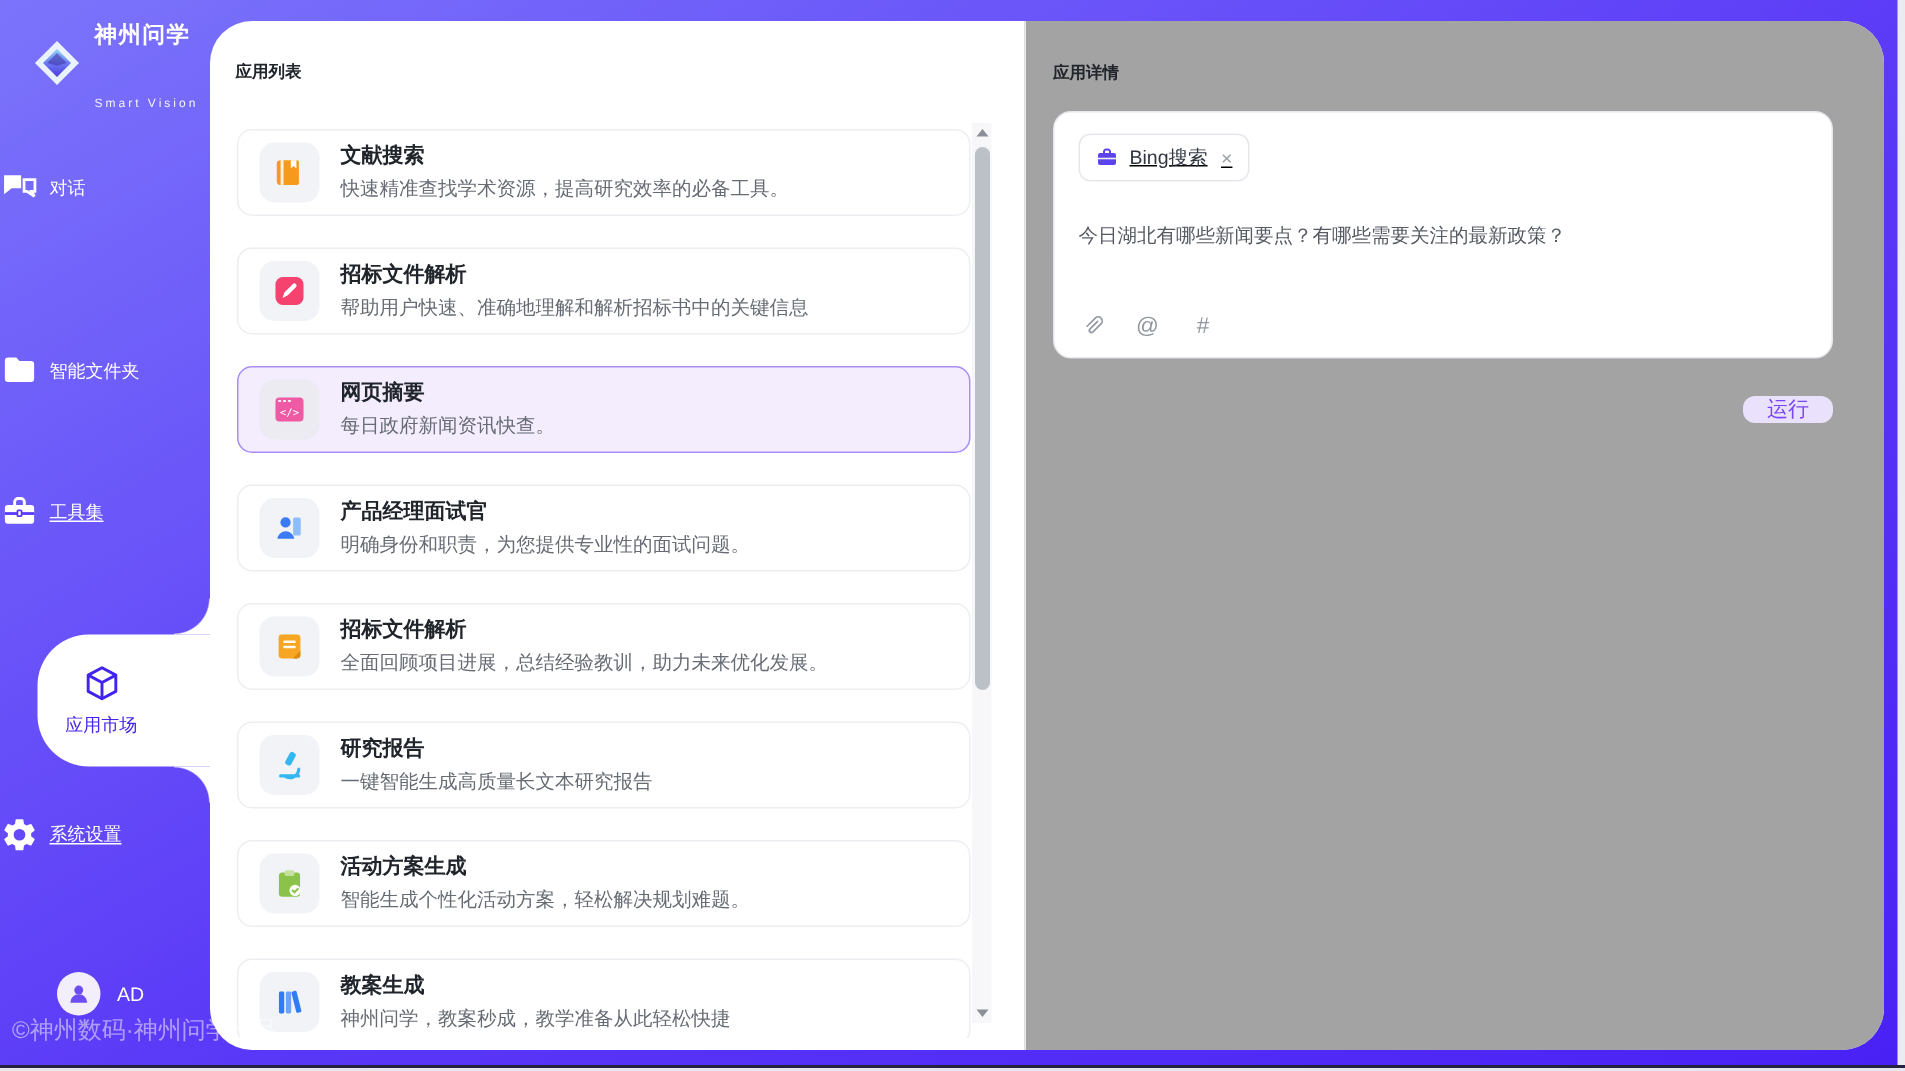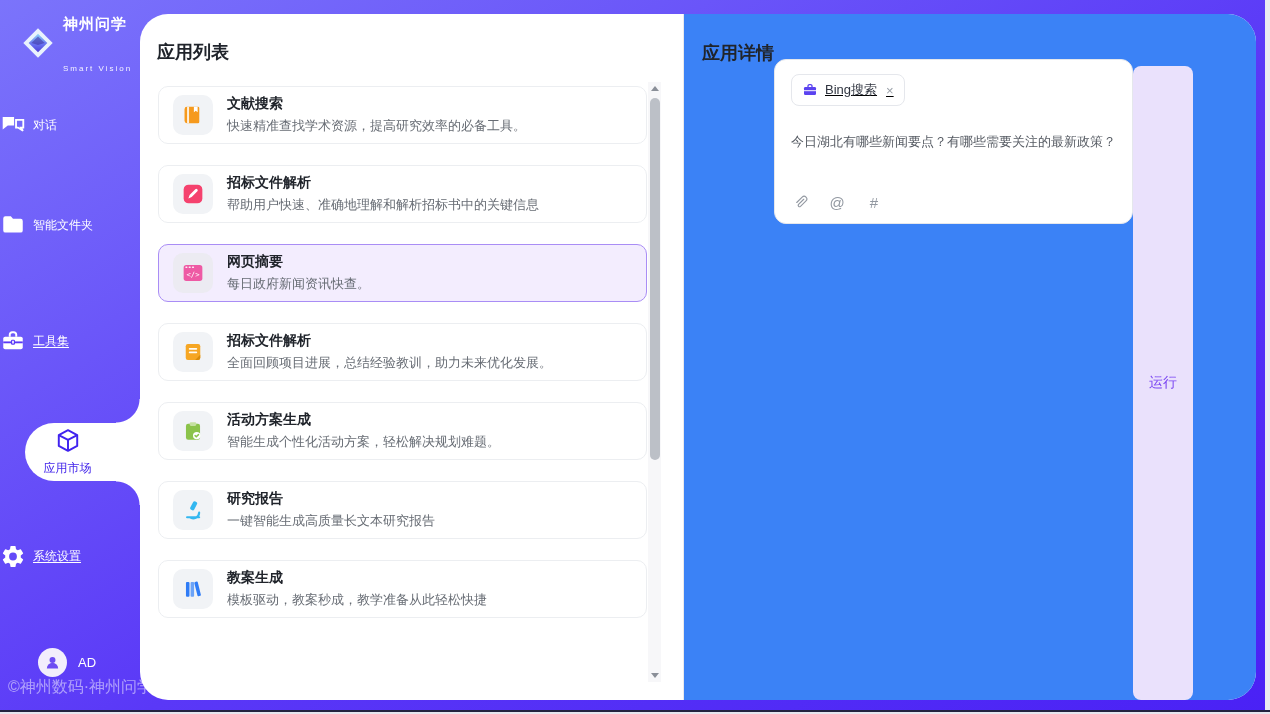--- a/index.html
+++ b/index.html
@@ -17,42 +17,42 @@
   .logo-text{display:flex;flex-direction:column;line-height:1.1;gap:30px;}
   .logo-name{color:#fff;font-size:15px;font-weight:700;letter-spacing:1px;}
   .logo-tagline{color:rgba(255,255,255,.92);font-size:8px;letter-spacing:2px;margin-top:2px;}
 
   .nav-item{position:absolute;left:0;width:135px;display:flex;flex-direction:row;align-items:center;gap:7px;cursor:pointer;z-index:6;}
   .nav-icon{width:26px;height:26px;display:flex;align-items:center;justify-content:center;}
   .nav-label{color:#fff;font-size:12px;}
   .nav-label.u{text-decoration:underline;text-underline-offset:2px;}
 
   
-  .nav-active{position:absolute;left:25px;top:423px;width:115px;height:58px;background:#fff;
+  .nav-active{position:absolute;left:25px;top:423px;width:115px;height:88px;background:#fff;
               border-radius:34px 0 0 34px;z-index:6;cursor:pointer;}
   .nav-active::before{content:"";position:absolute;right:0;top:-24px;width:24px;height:24px;
               background:radial-gradient(circle 24px at 0 0, rgba(0,0,0,0) 23px, #fff 24px);}
   .nav-active::after{content:"";position:absolute;right:0;bottom:-24px;width:24px;height:24px;
               background:radial-gradient(circle 24px at 0 100%, rgba(0,0,0,0) 23px, #fff 24px);}
   .nav-active-inner{position:absolute;left:0;top:0;width:85px;height:100%;display:flex;flex-direction:column;
               align-items:center;justify-content:center;gap:6px;}
   .nav-active-inner .nav-label{color:#4326ea;}
 
   .user-row{position:absolute;left:38px;top:648px;display:flex;align-items:center;gap:11px;z-index:6;cursor:pointer;}
   .avatar{width:29px;height:29px;border-radius:50%;background:#f2eefc;display:flex;align-items:center;justify-content:center;}
   .user-name{color:#fff;font-size:13px;}
   .copyright{position:absolute;left:8px;bottom:16px;color:rgba(255,255,255,.5);font-size:16px;z-index:6;}
 
   
   .panel{position:absolute;left:140px;top:14px;right:14px;bottom:14px;background:#fff;
          border-radius:28px;overflow:hidden;display:flex;z-index:5;}
 
   
   .list-section{width:543px;position:relative;flex:none;}
-  .section-title{font-size:18px;font-weight:700;color:#20242b;}
+  .section-title{font-size:11px;font-weight:700;color:#20242b;}
   .list-section .section-title{position:absolute;top:26px;left:17px;}
   .list-viewport{position:absolute;top:68px;left:0;right:0;bottom:8px;overflow:hidden;
                  padding:4px 36px 0 18px;box-sizing:border-box;}
   .app-card{display:flex;align-items:center;gap:14px;height:58px;box-sizing:border-box;
             border:1px solid #eceef1;border-radius:10px;background:#fff;margin-bottom:21px;
             padding:0 14px;cursor:pointer;}
   .app-card.selected{background:#f3edfe;border-color:#a98df5;}
   .app-tile{width:40px;height:40px;border-radius:10px;background:#f1f3f6;flex:none;
             display:flex;align-items:center;justify-content:center;}
   .app-card.selected .app-tile{background:#ecebf2;}
@@ -63,22 +63,22 @@
   
   .scrollbar{position:absolute;right:22px;top:68px;bottom:18px;width:13px;background:#f7f7f9;z-index:7;}
   .sb-arrow{position:absolute;left:0;width:13px;height:13px;display:flex;align-items:center;justify-content:center;cursor:pointer;}
   .sb-arrow.up{top:0;}
   .sb-arrow.down{bottom:0;}
   .tri-up{width:0;height:0;border-left:4px solid transparent;border-right:4px solid transparent;border-bottom:5px solid #8a8f98;}
   .tri-down{width:0;height:0;border-left:4px solid transparent;border-right:4px solid transparent;border-top:5px solid #8a8f98;}
   .sb-thumb{position:absolute;left:1.5px;top:16px;width:10px;height:362px;background:#bcc0c7;border-radius:5px;cursor:grab;}
 
   
-  .detail-section{flex:1;background:#3b82f6;border-left:1px solid #e8e9ed;
-                  padding:27px 34px 0 18px;box-sizing:border-box;display:flex;flex-direction:row;}
+  .detail-section{flex:1;background:#a3a3a3;border-left:1px solid #e8e9ed;
+                  padding:27px 34px 0 18px;box-sizing:border-box;display:flex;flex-direction:column;}
   .detail-card{margin-top:18px;height:165px;box-sizing:border-box;background:#fff;border:1px solid #e5e7ec;
                border-radius:12px;padding:14px 16px 12px;display:flex;flex-direction:column;}
   .tool-chip{display:inline-flex;align-items:center;gap:7px;align-self:flex-start;
              border:1px solid #e5e7ec;border-radius:8px;background:#fff;padding:6px 10px;cursor:pointer;text-decoration:underline;}
   .chip-label{font-size:13px;color:#303540;}
   .chip-close{font-size:13px;color:#9aa0a8;margin-left:2px;cursor:pointer;line-height:1;}
   .prompt-text{margin-top:26px;font-size:13px;color:#565b63;line-height:1.5;cursor:text;}
   .attach-row{margin-top:auto;display:flex;align-items:center;gap:19px;color:#9298a1;}
   .attach-btn{display:flex;align-items:center;justify-content:center;width:18px;height:18px;cursor:pointer;
               font-size:15px;color:#9298a1;}
@@ -115,21 +115,21 @@
   <div class="nav-item" style="top:112px">
     <span class="nav-icon">
       <svg width="26" height="26" viewBox="0 0 24 24">
         <path d="M2.5 4.5h10.5v8H7.2l-4.7 3.6V4.5z" fill="#fff"></path>
         <path d="M14.8 7.2h6.7v7.2h-2.1l1.8 3-4.6-3h-1.8z" fill="none" stroke="#fff" stroke-width="1.7"></path>
       </svg>
     </span>
     <span class="nav-label">对话</span>
   </div>
 
-  <div class="nav-item" style="top:212px">
+  <div class="nav-item" style="top:234px">
     <span class="nav-icon">
       <svg width="26" height="26" viewBox="0 0 24 24">
         <path d="M3 6a2 2 0 0 1 2-2h5l2 2.2h7a2 2 0 0 1 2 2V17a2 2 0 0 1-2 2H5a2 2 0 0 1-2-2V6z" fill="#fff"></path>
       </svg>
     </span>
     <span class="nav-label">智能文件夹</span>
   </div>
 
   <div class="nav-item" style="top:328px">
     <span class="nav-icon">
@@ -220,75 +220,88 @@
               <rect x="9" y="4.2" width="2" height="1.2" rx="0.6" fill="#fff" opacity="0.9"></rect>
               <text x="10" y="14" font-size="6.5" fill="#fff" text-anchor="middle" font-family="DejaVu Sans Mono, monospace">&lt;/&gt;</text>
             </svg>
           </span>
           <span class="app-texts">
             <span class="app-name">网页摘要</span>
             <span class="app-desc">每日政府新闻资讯快查。</span>
           </span>
         </div>
 
+        <div class="app-card">
+          <span class="app-tile">
+            <svg width="22" height="22" viewBox="0 0 20 20">
+              <rect x="12.2" y="3.6" width="4.6" height="11" rx="1" fill="#8fbcfa"></rect>
+              <circle cx="7.6" cy="6.6" r="3.1" fill="#3b7cf6"></circle>
+              <path d="M2.6 16.5a5.2 5.2 0 0 1 10.3 0z" fill="#3b7cf6"></path>
+            </svg>
+          </span>
+          <span class="app-texts">
+            <span class="app-name">产品经理面试官</span>
+            <span class="app-desc">明确身份和职责，为您提供专业性的面试问题。</span>
+          </span>
+        </div>
 
         <div class="app-card">
           <span class="app-tile">
             <svg width="22" height="22" viewBox="0 0 20 20">
               <rect x="3.4" y="2.8" width="13.2" height="14.4" rx="2" fill="#f6a623"></rect>
               <path d="M16.6 12.6v2.6a2 2 0 0 1-2 2h-2.6z" fill="#d98b0a"></path>
               <rect x="6.2" y="6.4" width="7.6" height="1.5" rx="0.7" fill="#fff" opacity="0.95"></rect>
               <rect x="6.2" y="9.6" width="7.6" height="1.5" rx="0.7" fill="#fff" opacity="0.95"></rect>
             </svg>
           </span>
           <span class="app-texts">
             <span class="app-name">招标文件解析</span>
             <span class="app-desc">全面回顾项目进展，总结经验教训，助力未来优化发展。</span>
           </span>
         </div>
 
         <div class="app-card">
           <span class="app-tile">
             <svg width="22" height="22" viewBox="0 0 20 20">
+              <rect x="8.6" y="2" width="4" height="8.4" rx="1.6" transform="rotate(28 10.6 6.2)" fill="#33b7f0"></rect>
+              <path d="M4.6 16.6h11M7 16.6a5.4 5.4 0 0 0 8.6-4.2" fill="none" stroke="#33b7f0" stroke-width="1.9" stroke-linecap="round"></path>
+            </svg>
+          </span>
+          <span class="app-texts">
+            <span class="app-name">研究报告</span>
+            <span class="app-desc">一键智能生成高质量长文本研究报告</span>
+          </span>
+        </div>
+
+        <div class="app-card">
+          <span class="app-tile">
+            <svg width="22" height="22" viewBox="0 0 20 20">
               <rect x="3.6" y="3.4" width="12.8" height="14.6" rx="2" fill="#8bc34a"></rect>
               <rect x="7" y="2" width="6" height="3.4" rx="1.2" fill="#c5e1a0"></rect>
               <circle cx="13.4" cy="14.2" r="3.4" fill="#fff"></circle>
               <path d="M11.9 14.2l1.1 1.1 2-2" fill="none" stroke="#8bc34a" stroke-width="1.3" stroke-linecap="round"></path>
             </svg>
           </span>
           <span class="app-texts">
             <span class="app-name">活动方案生成</span>
             <span class="app-desc">智能生成个性化活动方案，轻松解决规划难题。</span>
           </span>
         </div>
 
         <div class="app-card">
           <span class="app-tile">
             <svg width="22" height="22" viewBox="0 0 20 20">
-              <rect x="8.6" y="2" width="4" height="8.4" rx="1.6" transform="rotate(28 10.6 6.2)" fill="#33b7f0"></rect>
-              <path d="M4.6 16.6h11M7 16.6a5.4 5.4 0 0 0 8.6-4.2" fill="none" stroke="#33b7f0" stroke-width="1.9" stroke-linecap="round"></path>
-            </svg>
-          </span>
-          <span class="app-texts">
-            <span class="app-name">研究报告</span>
-            <span class="app-desc">一键智能生成高质量长文本研究报告</span>
-          </span>
-        </div>
-
-        <div class="app-card">
-          <span class="app-tile">
-            <svg width="22" height="22" viewBox="0 0 20 20">
               <rect x="3.6" y="3.6" width="3.2" height="13.4" rx="0.9" fill="#2f7cf6"></rect>
               <rect x="7.8" y="3.6" width="3.2" height="13.4" rx="0.9" fill="#6ba3f8"></rect>
               <rect x="12.6" y="3.2" width="3.2" height="13.4" rx="0.9" transform="rotate(-14 14.2 9.9)" fill="#2f7cf6"></rect>
             </svg>
           </span>
           <span class="app-texts">
             <span class="app-name">教案生成</span>
-            <span class="app-desc">模板驱动，教案秒成，教学准备从此轻松快捷</span>
+            <span class="app-desc">神州问学，教案秒成，教学准备从此轻松快捷</span>
           </span>
         </div>
 
       </div>
 
       <div class="scrollbar">
         <div class="sb-arrow up">
             <span class="tri-up"></span>
           </div>
         <div class="sb-thumb"></div>

